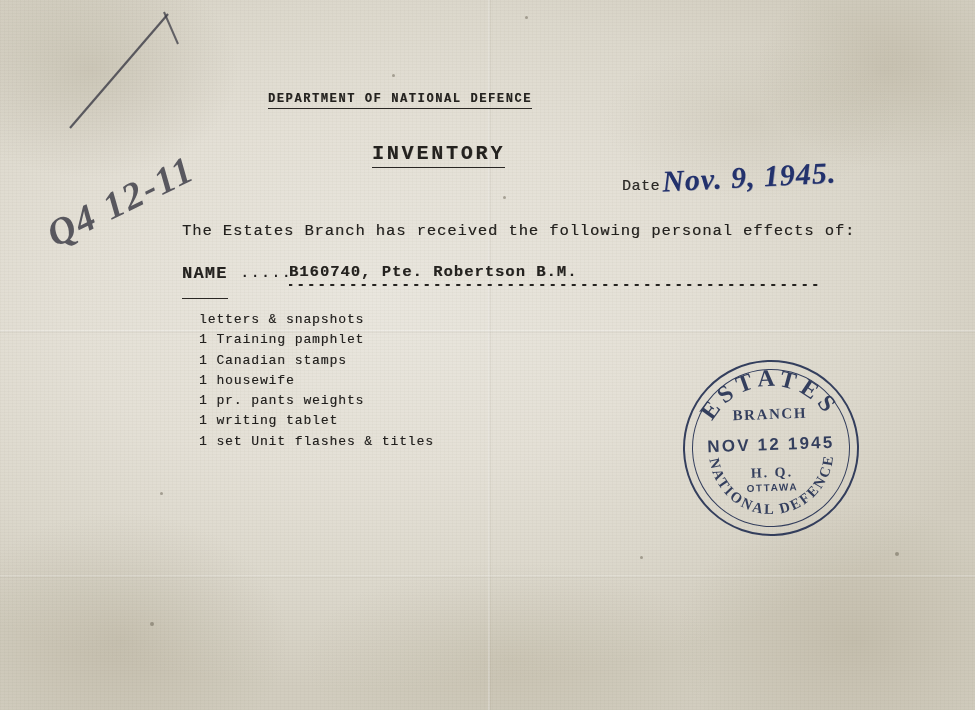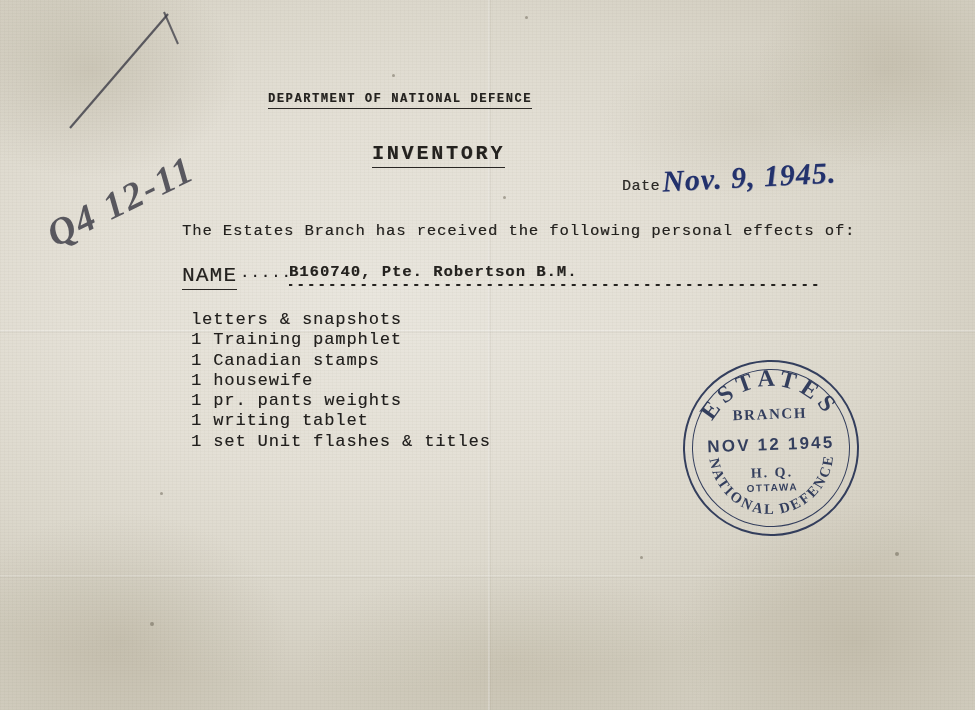--- a/index.html
+++ b/index.html
@@ -99,44 +99,44 @@
     letter-spacing: 0.5px;
     color: #2b2926;
   }
   #intro {
     left: 182px; top: 222px;
     font-size: 15.5px;
     letter-spacing: 0.9px;
   }
   #name-label {
     left: 182px; top: 264px;
-    font-size: 21px;
+    font-size: 17px;
     letter-spacing: 1.2px;
-    font-weight: 400;
+    font-weight: 700;
     border-bottom: 1.5px solid #2a2724;
-    padding-bottom: 2px;
+    padding-bottom: 15px;
   }
   #name-dots {
     left: 240px; top: 264px;
     font-size: 15.5px;
     letter-spacing: 1.1px;
     color: #232120;
   }
   #name-value {
     left: 289px; top: 263px;
     font-size: 15.5px;
     letter-spacing: 1.0px;
     font-weight: 700;
     text-align: right;
   }
 
   #items {
     position: absolute;
-    left: 191px; top: 310px;
-    font-size: 17px;
+    left: 199px; top: 310px;
+    font-size: 13px;
     line-height: 20.3px;
     letter-spacing: 0.9px;
     color: #22201e;
     font-family: "Liberation Mono", monospace;
     text-shadow: 0.4px 0.3px 0 rgba(40,38,34,0.4);
   }
   #items div { white-space: pre; }
 
   
   .ink {

